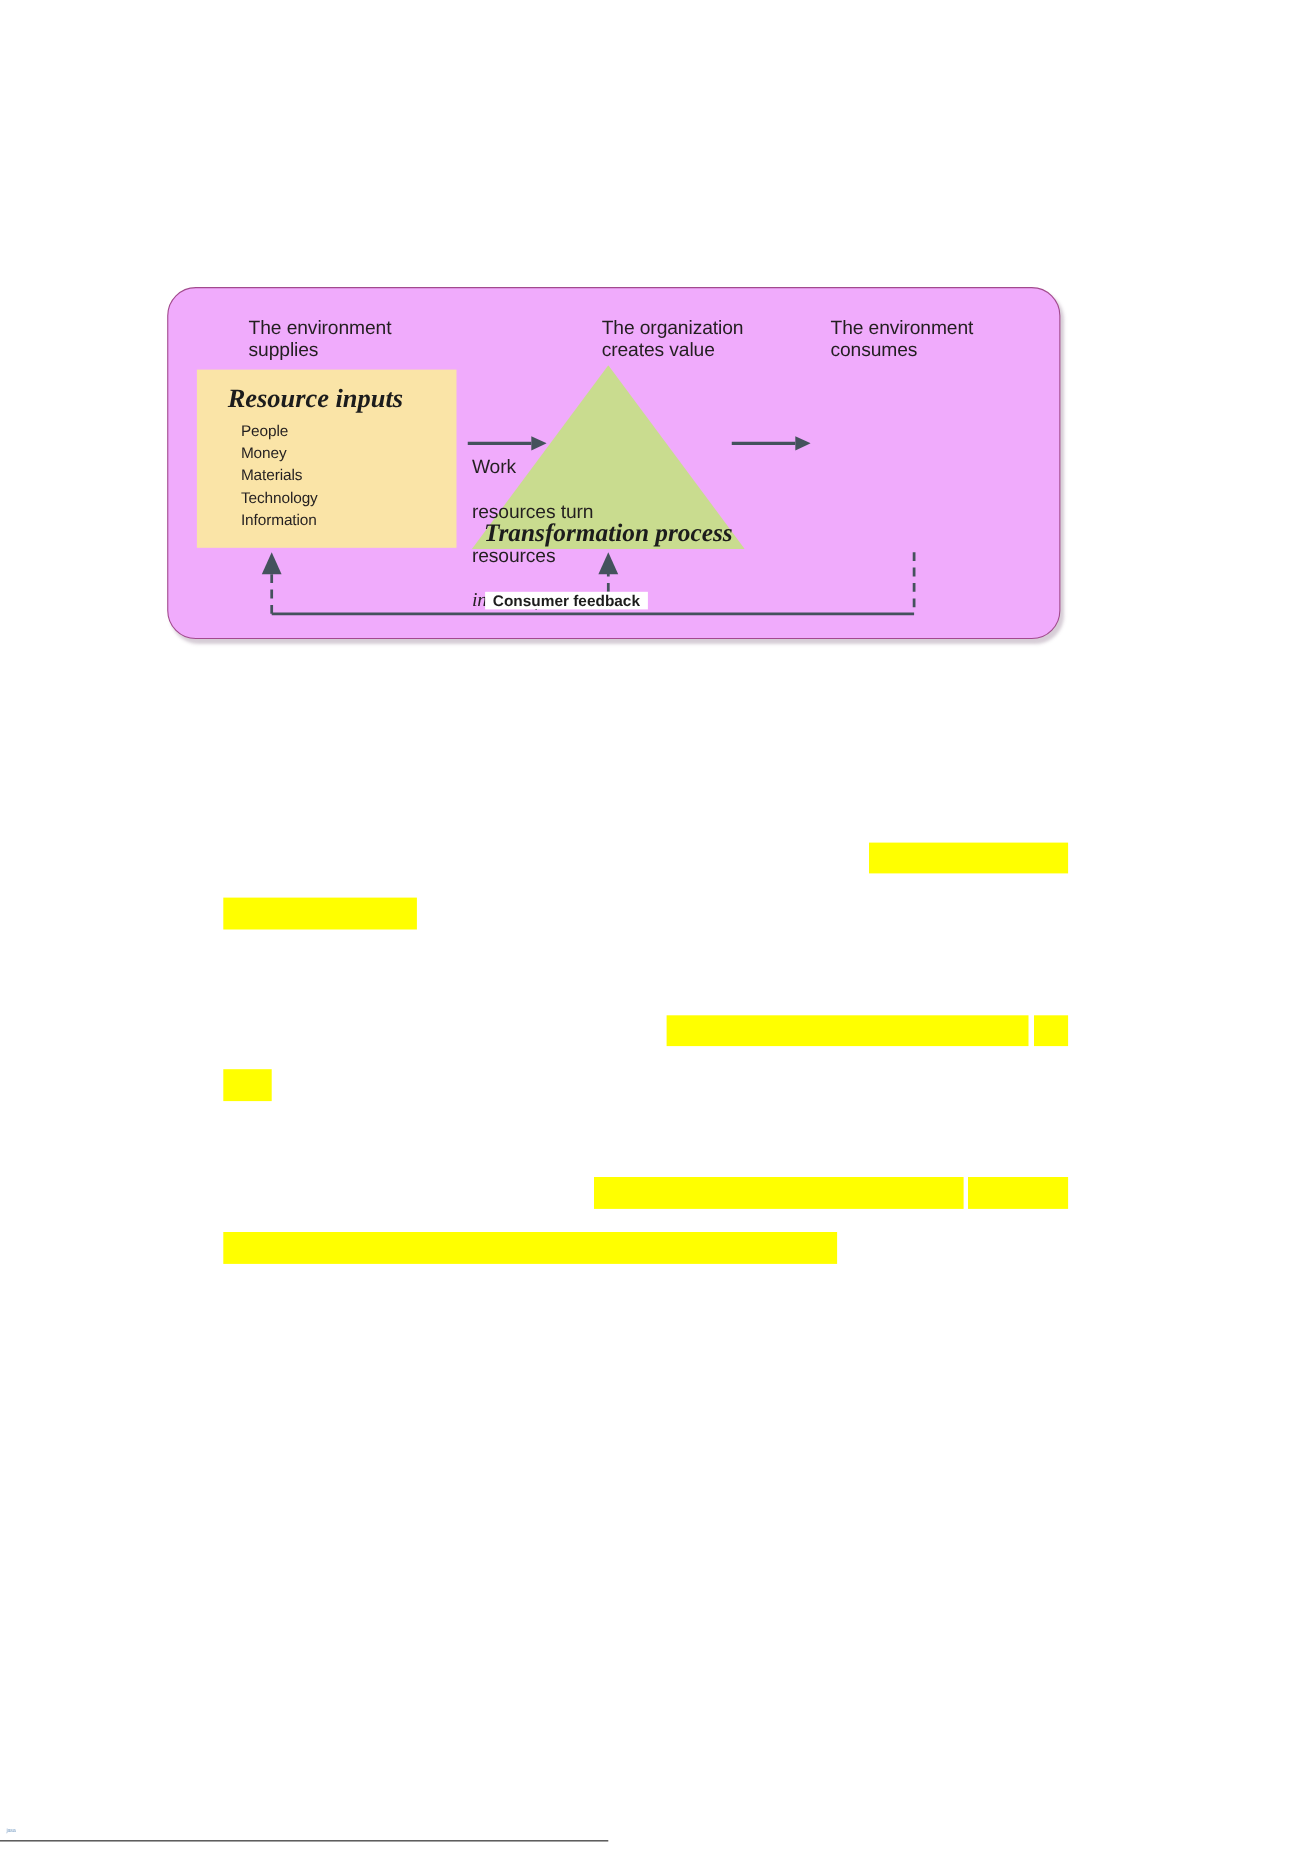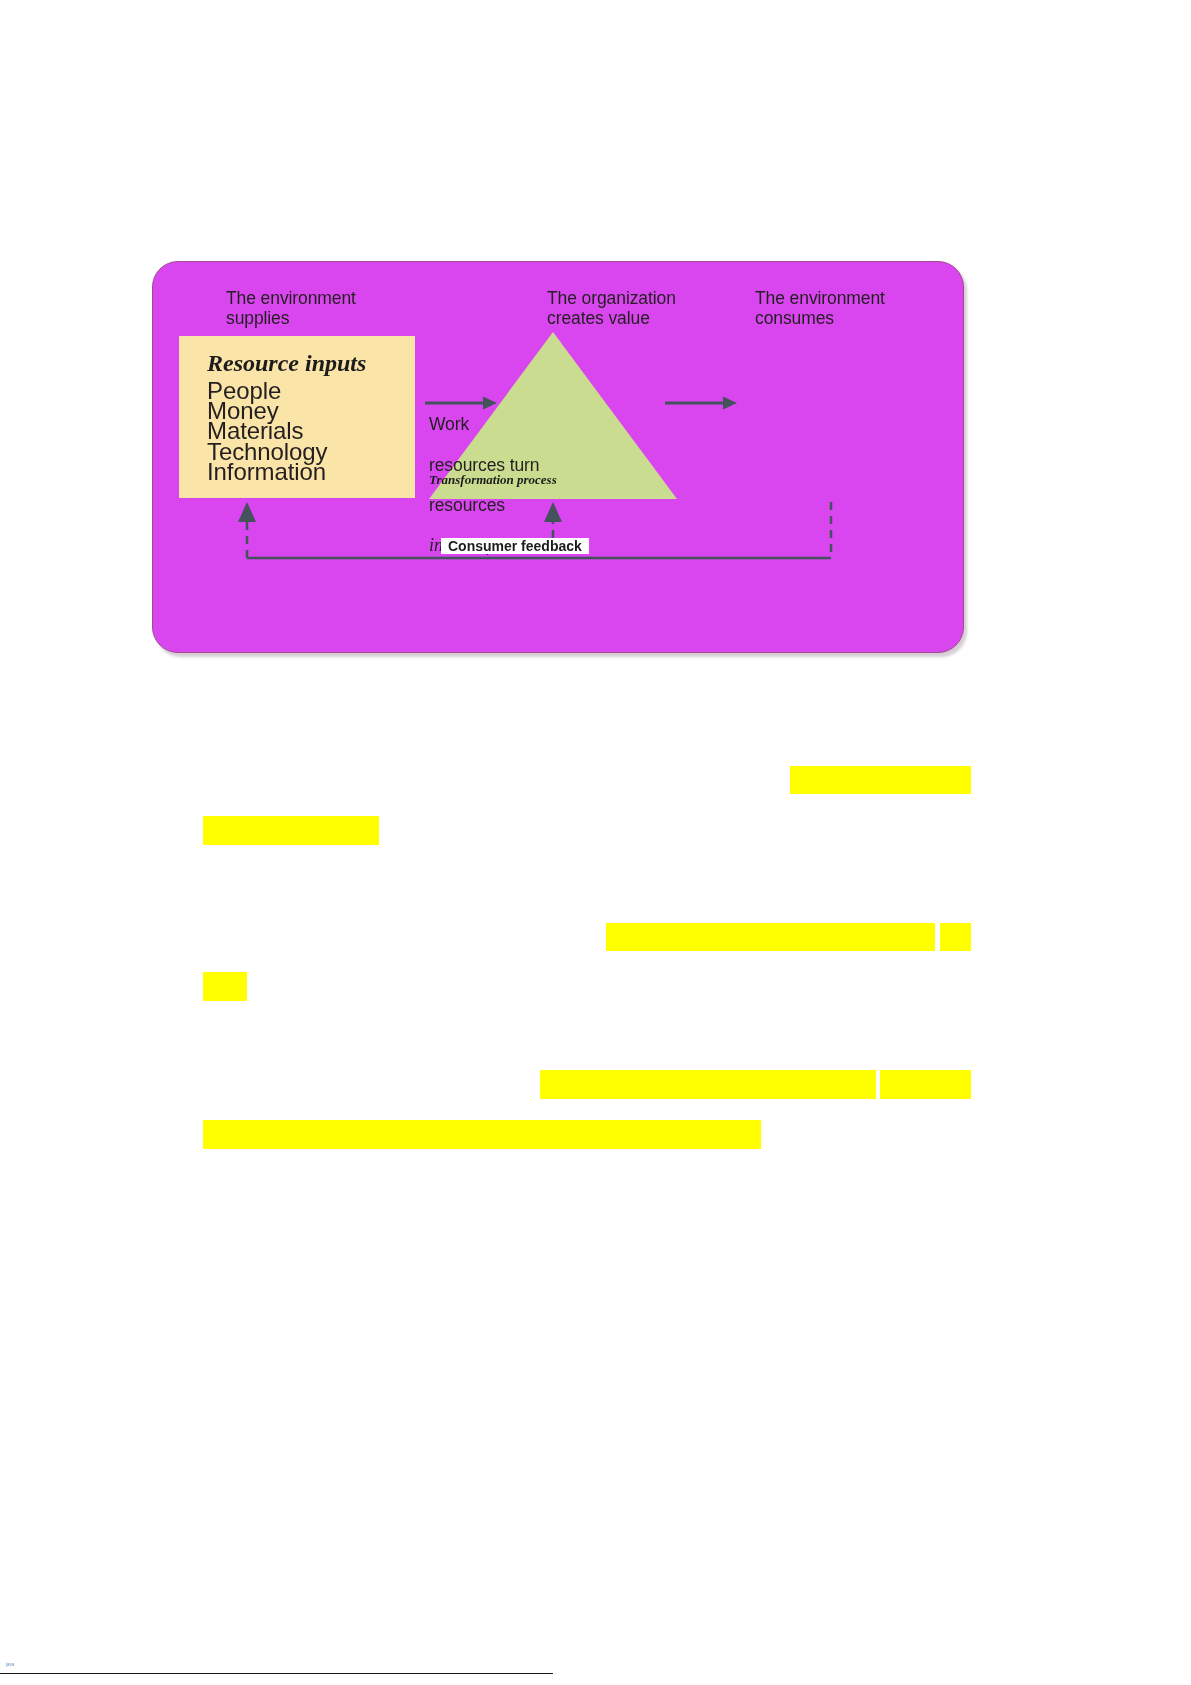--- a/index.html
+++ b/index.html
@@ -14,22 +14,22 @@
     font-family: "Liberation Sans", sans-serif;
     overflow: hidden;
   }
 
   
   #figure-frame {
     position: absolute;
     left: 152px;
     top: 261px;
     width: 812px;
-    height: 392px;
-    background: #d946ef;
+    height: 320px;
+    background: #f0abfc;
     border: 1.5px solid #a24a8e;
     border-radius: 26px;
     box-shadow: 3px 4px 3px rgba(120,90,120,0.30);
     box-sizing: border-box;
   }
 
   
   .col-caption {
     position: absolute;
     font-size: 17.5px;
@@ -65,23 +65,23 @@
     top: 14px;
     font-family: "Liberation Serif", serif;
     font-weight: bold;
     font-style: italic;
     font-size: 24px;
     color: #1c1c1c;
     white-space: nowrap;
   }
   .box-list {
     position: absolute;
-    left: 28px;
+    left: 40px;
     top: 45px;
-    font-size: 24px;
+    font-size: 14px;
     line-height: 20.2px;
     color: #231f20;
     white-space: pre-line;
     letter-spacing: -0.1px;
   }
 
   
   #triangle-wrap {
     position: absolute;
     left: 276px;
@@ -111,25 +111,25 @@
   #triangle-text .ital {
     font-style: italic;
     font-family: "Liberation Serif", serif;
     font-size: 18px;
   }
   #triangle-label {
     position: absolute;
     left: 0;
     top: 140px;
     width: 248px;
-    text-align: left;
+    text-align: center;
     font-family: "Liberation Serif", serif;
     font-weight: bold;
     font-style: italic;
-    font-size: 13px;
+    font-size: 23px;
     color: #1c1c1c;
     white-space: nowrap;
   }
 
   
   .flow-arrow {
     position: absolute;
     top: 133px;
     width: 72px;
     height: 16px;

